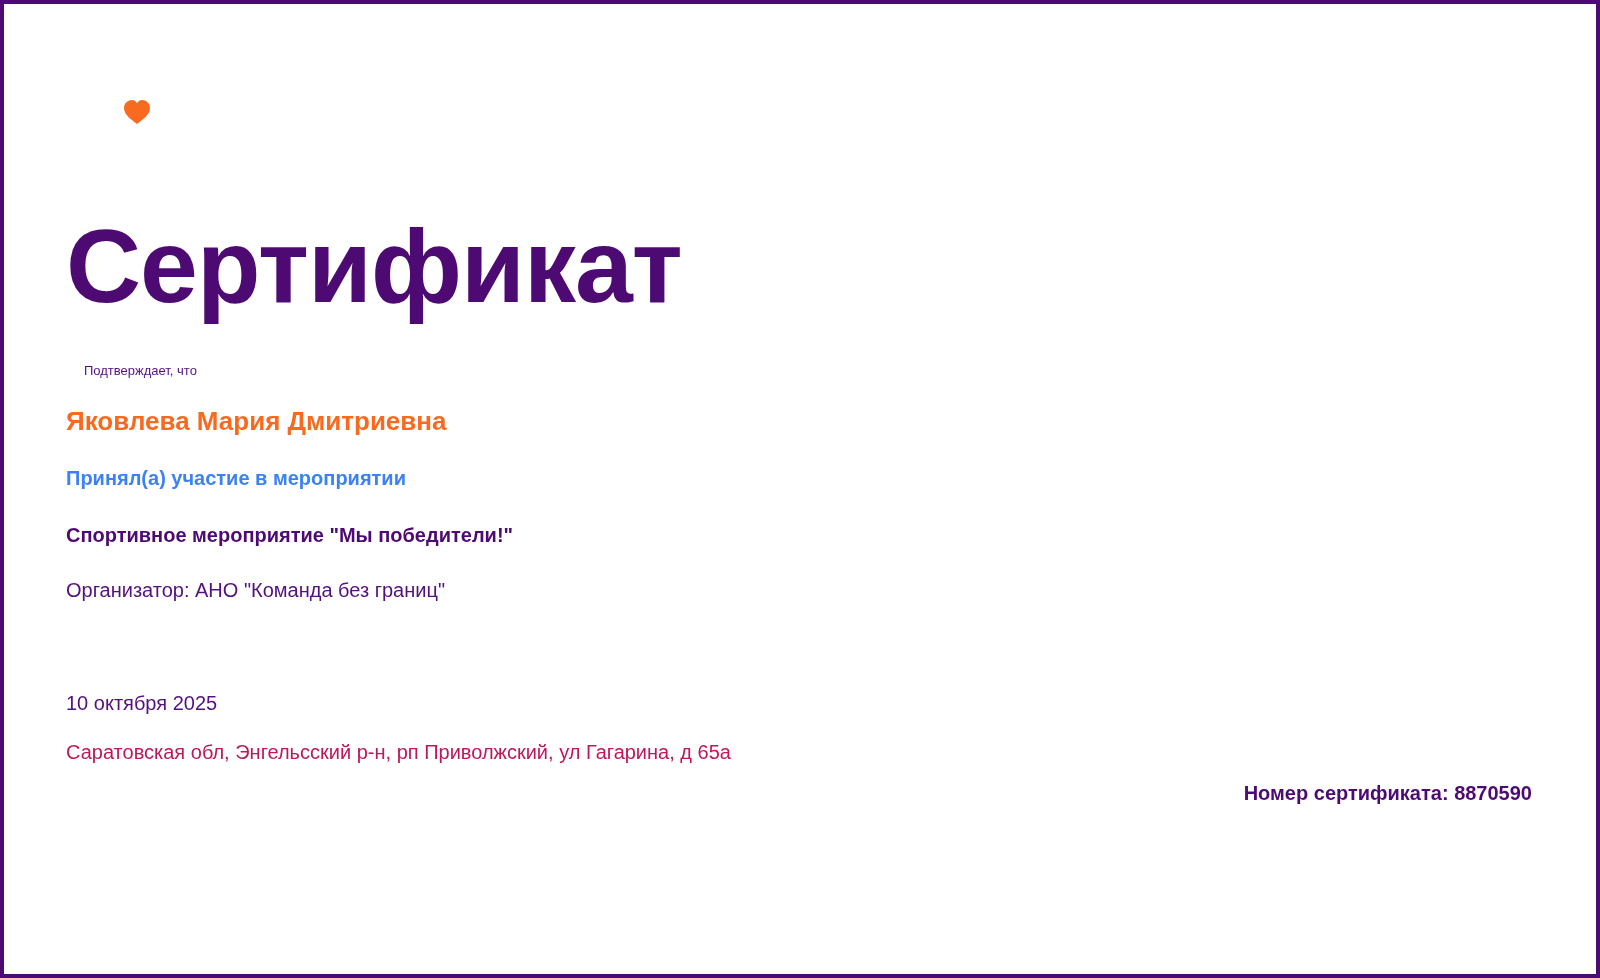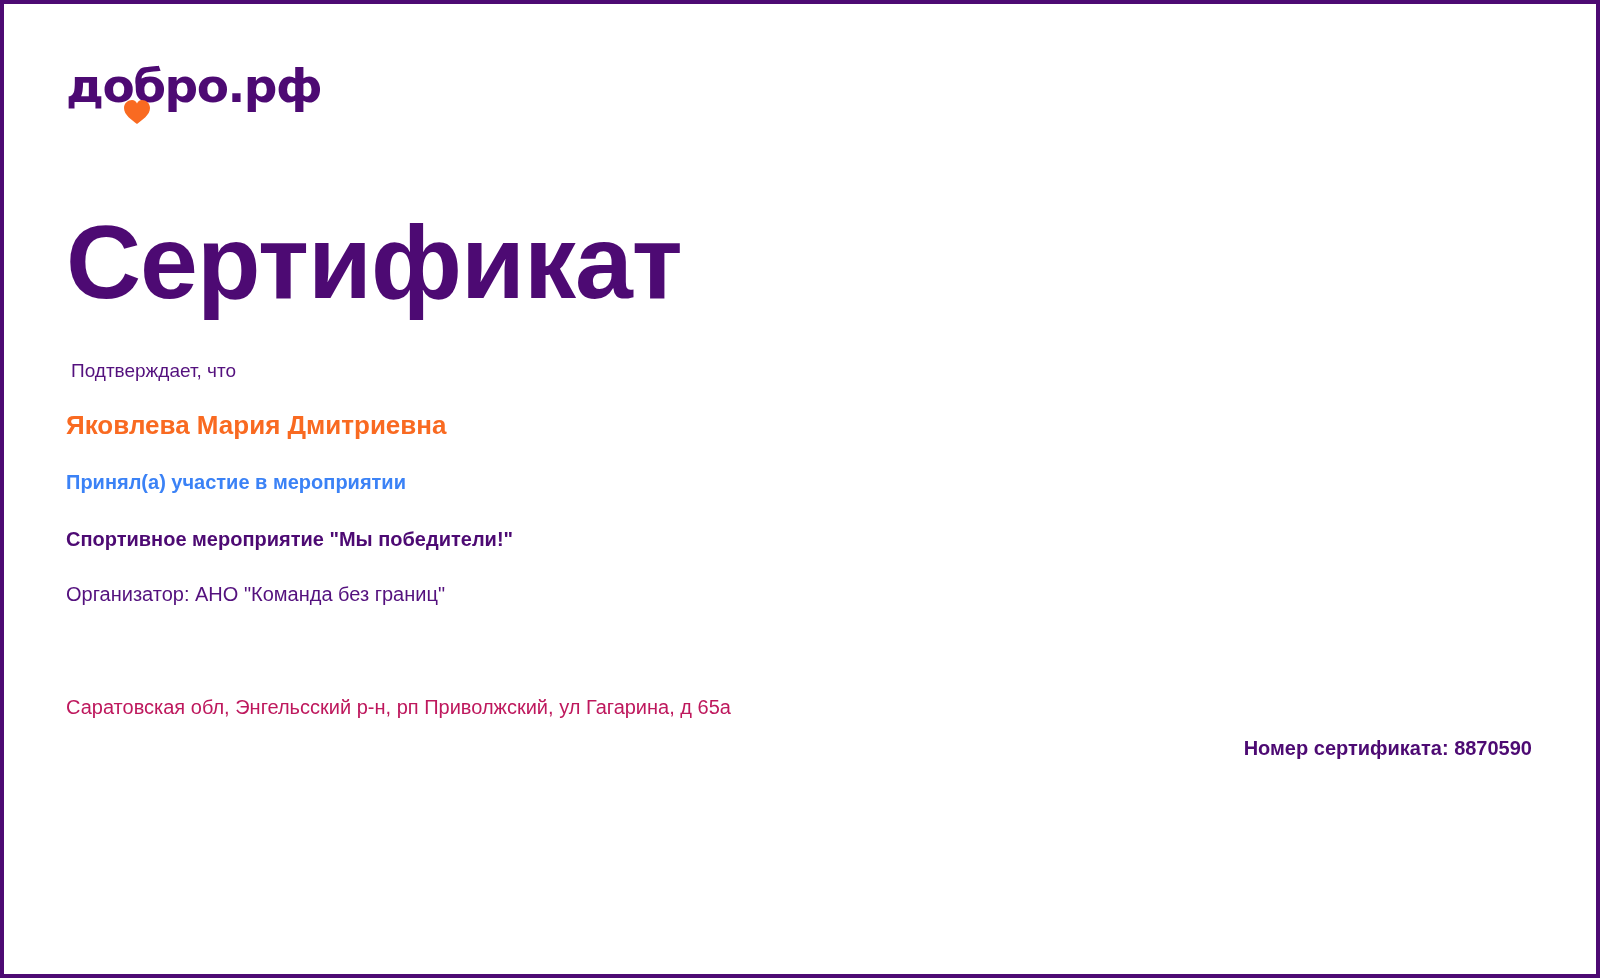--- a/index.html
+++ b/index.html
@@ -61,23 +61,23 @@
     padding: 0;
     font-size: 104px;
     font-weight: 700;
     line-height: 1.12;
     color: #4d0a73;
     letter-spacing: -1px;
     margin-top: 78px;
   }
 
   .intro-line {
-    margin: 5px;
+    margin: 18px;
     margin-top: 38px;
-    font-size: 19px;
+    font-size: 13px;
     line-height: 1.35;
     color: #54117e;
     font-weight: 400;
   }
 
   .recipient-name {
     margin: 0;
     margin-top: 24px;
     max-width: 470px;
     font-size: 26px;
@@ -145,39 +145,39 @@
     font-weight: 700;
   }
 </style>
 </head>
 <body>
 
 <div class="certificate-page">
   <div class="certificate-inner">
 
     <div class="brand-logo">
-      <span class="brand-logo-text">добро.рф</span>
       <svg class="brand-logo-heart" viewBox="0 0 30 26">
         <path d="M15 25 C 10 21, 2 16, 2 9 C 2 4, 6 1, 10 1 C 12.5 1, 14 2.5, 15 4.5 C 16 2.5, 17.5 1, 20 1 C 24 1, 28 4, 28 9 C 28 16, 20 21, 15 25 Z" fill="#f96a21"></path>
       </svg>
     </div>
 
     <h1 class="certificate-title">Сертификат</h1>
 
     <p class="intro-line">Подтверждает, что</p>
 
     <p class="recipient-name">Яковлева Мария Дмитриевна</p>
 
     <p class="participation-line">Принял(а) участие в мероприятии</p>
 
     <p class="event-name">Спортивное мероприятие "Мы победители!"</p>
 
     <p class="organizer-line">Организатор: АНО "Команда без границ"</p>
 
     <div class="footer-block">
+      <p class="footer-date">10 октября 2025</p>
       <p class="footer-address">Саратовская обл, Энгельсский р-н, рп Приволжский, ул Гагарина, д 65а</p>
       <p class="footer-number">
         <span>Номер сертификата:</span>
         <span class="footer-number-value">8870590</span>
       </p>
     </div>
 
   </div>
 </div>
 

